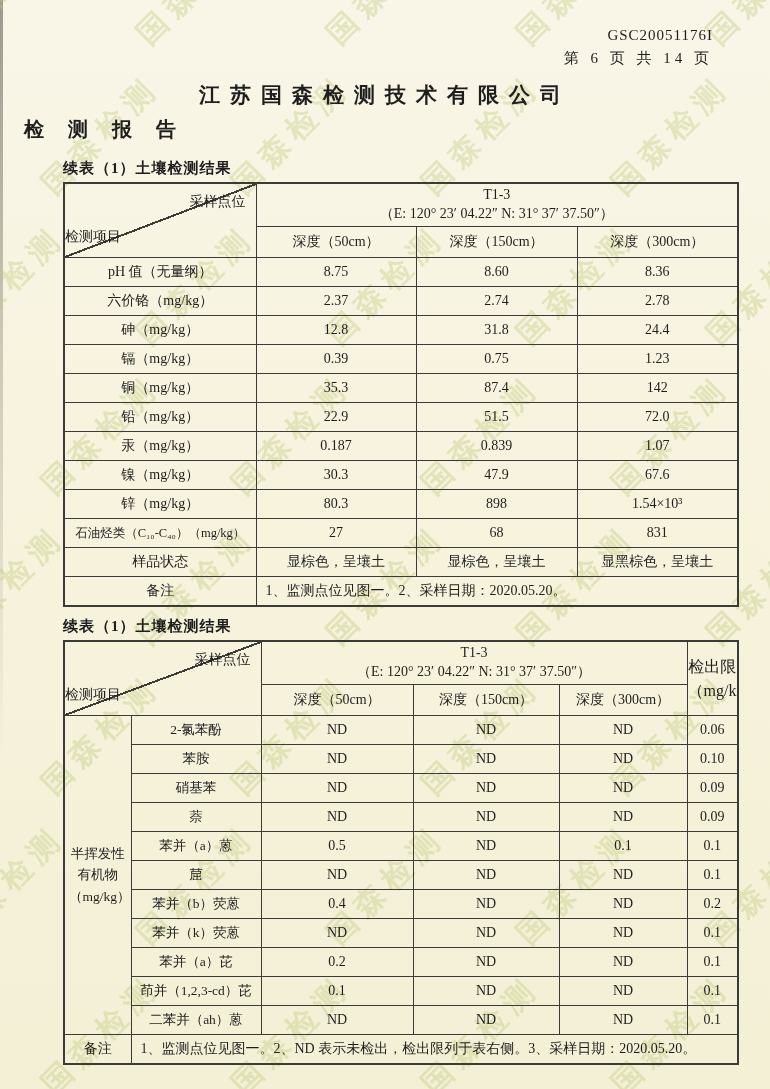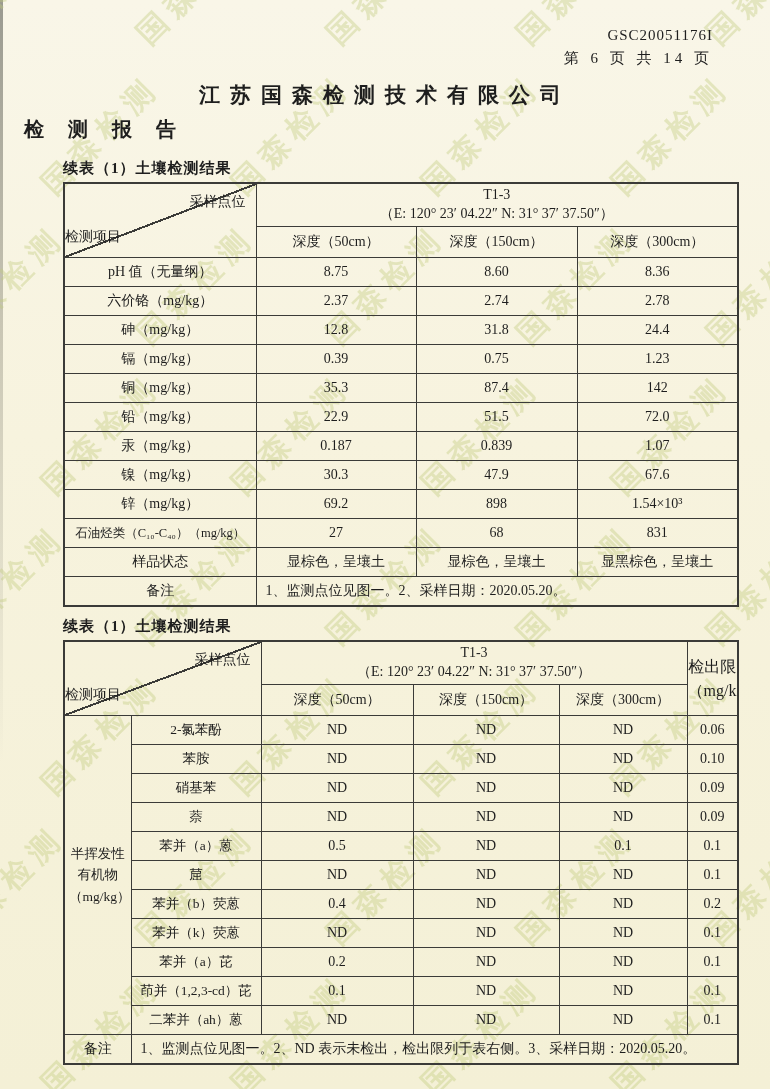--- a/index.html
+++ b/index.html
@@ -166,21 +166,21 @@
       <td>1.07</td>
     </tr>
     <tr>
       <td class="lbl">镍（mg/kg）</td>
       <td>30.3</td>
       <td>47.9</td>
       <td>67.6</td>
     </tr>
     <tr>
       <td class="lbl">锌（mg/kg）</td>
-      <td>69.2</td>
+      <td>80.3</td>
       <td>898</td>
       <td>1.54×10³</td>
     </tr>
     <tr>
       <td class="lbl small">石油烃类（C₁₀-C₄₀）（mg/kg）</td>
       <td>27</td>
       <td>68</td>
       <td>831</td>
     </tr>
     <tr>

